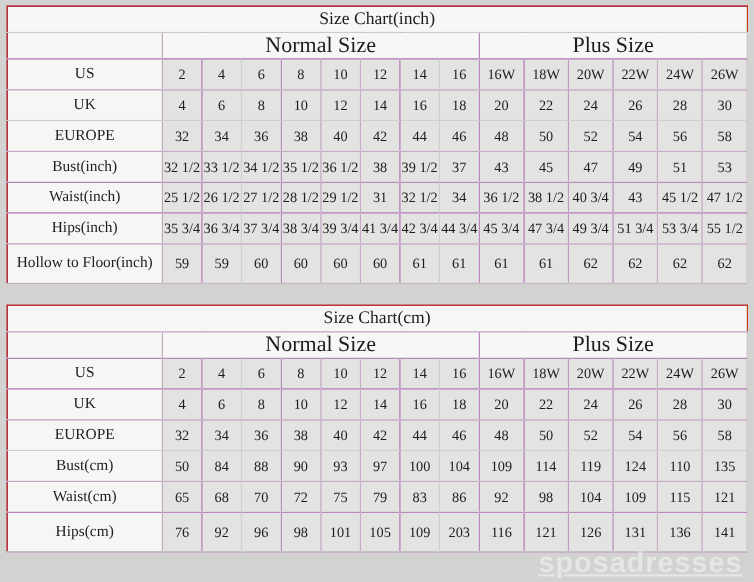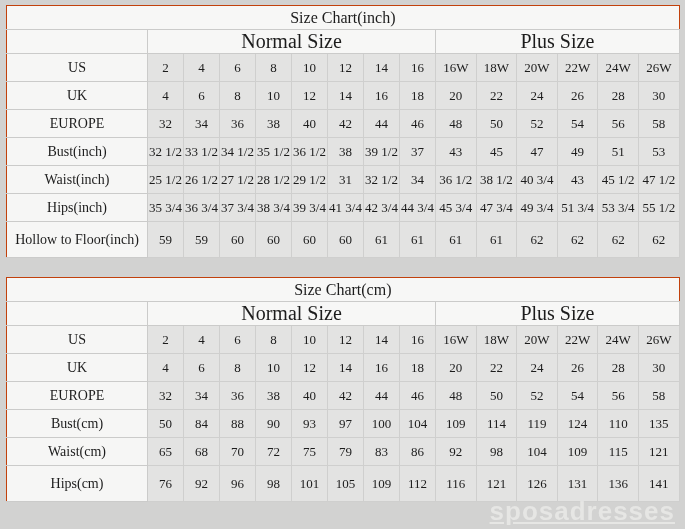--- a/index.html
+++ b/index.html
@@ -347,21 +347,21 @@
         </tr>
         <tr class="data-row">
           <td class="label-cell">Hips(cm)</td>
           <td class="data-cell">76</td>
           <td class="data-cell">92</td>
           <td class="data-cell">96</td>
           <td class="data-cell">98</td>
           <td class="data-cell">101</td>
           <td class="data-cell">105</td>
           <td class="data-cell">109</td>
-          <td class="data-cell">112</td>
+          <td class="data-cell">203</td>
           <td class="data-cell">116</td>
           <td class="data-cell">121</td>
           <td class="data-cell">126</td>
           <td class="data-cell">131</td>
           <td class="data-cell">136</td>
           <td class="data-cell">141</td>
         </tr>
       </tbody>
   </table>
 </div>

